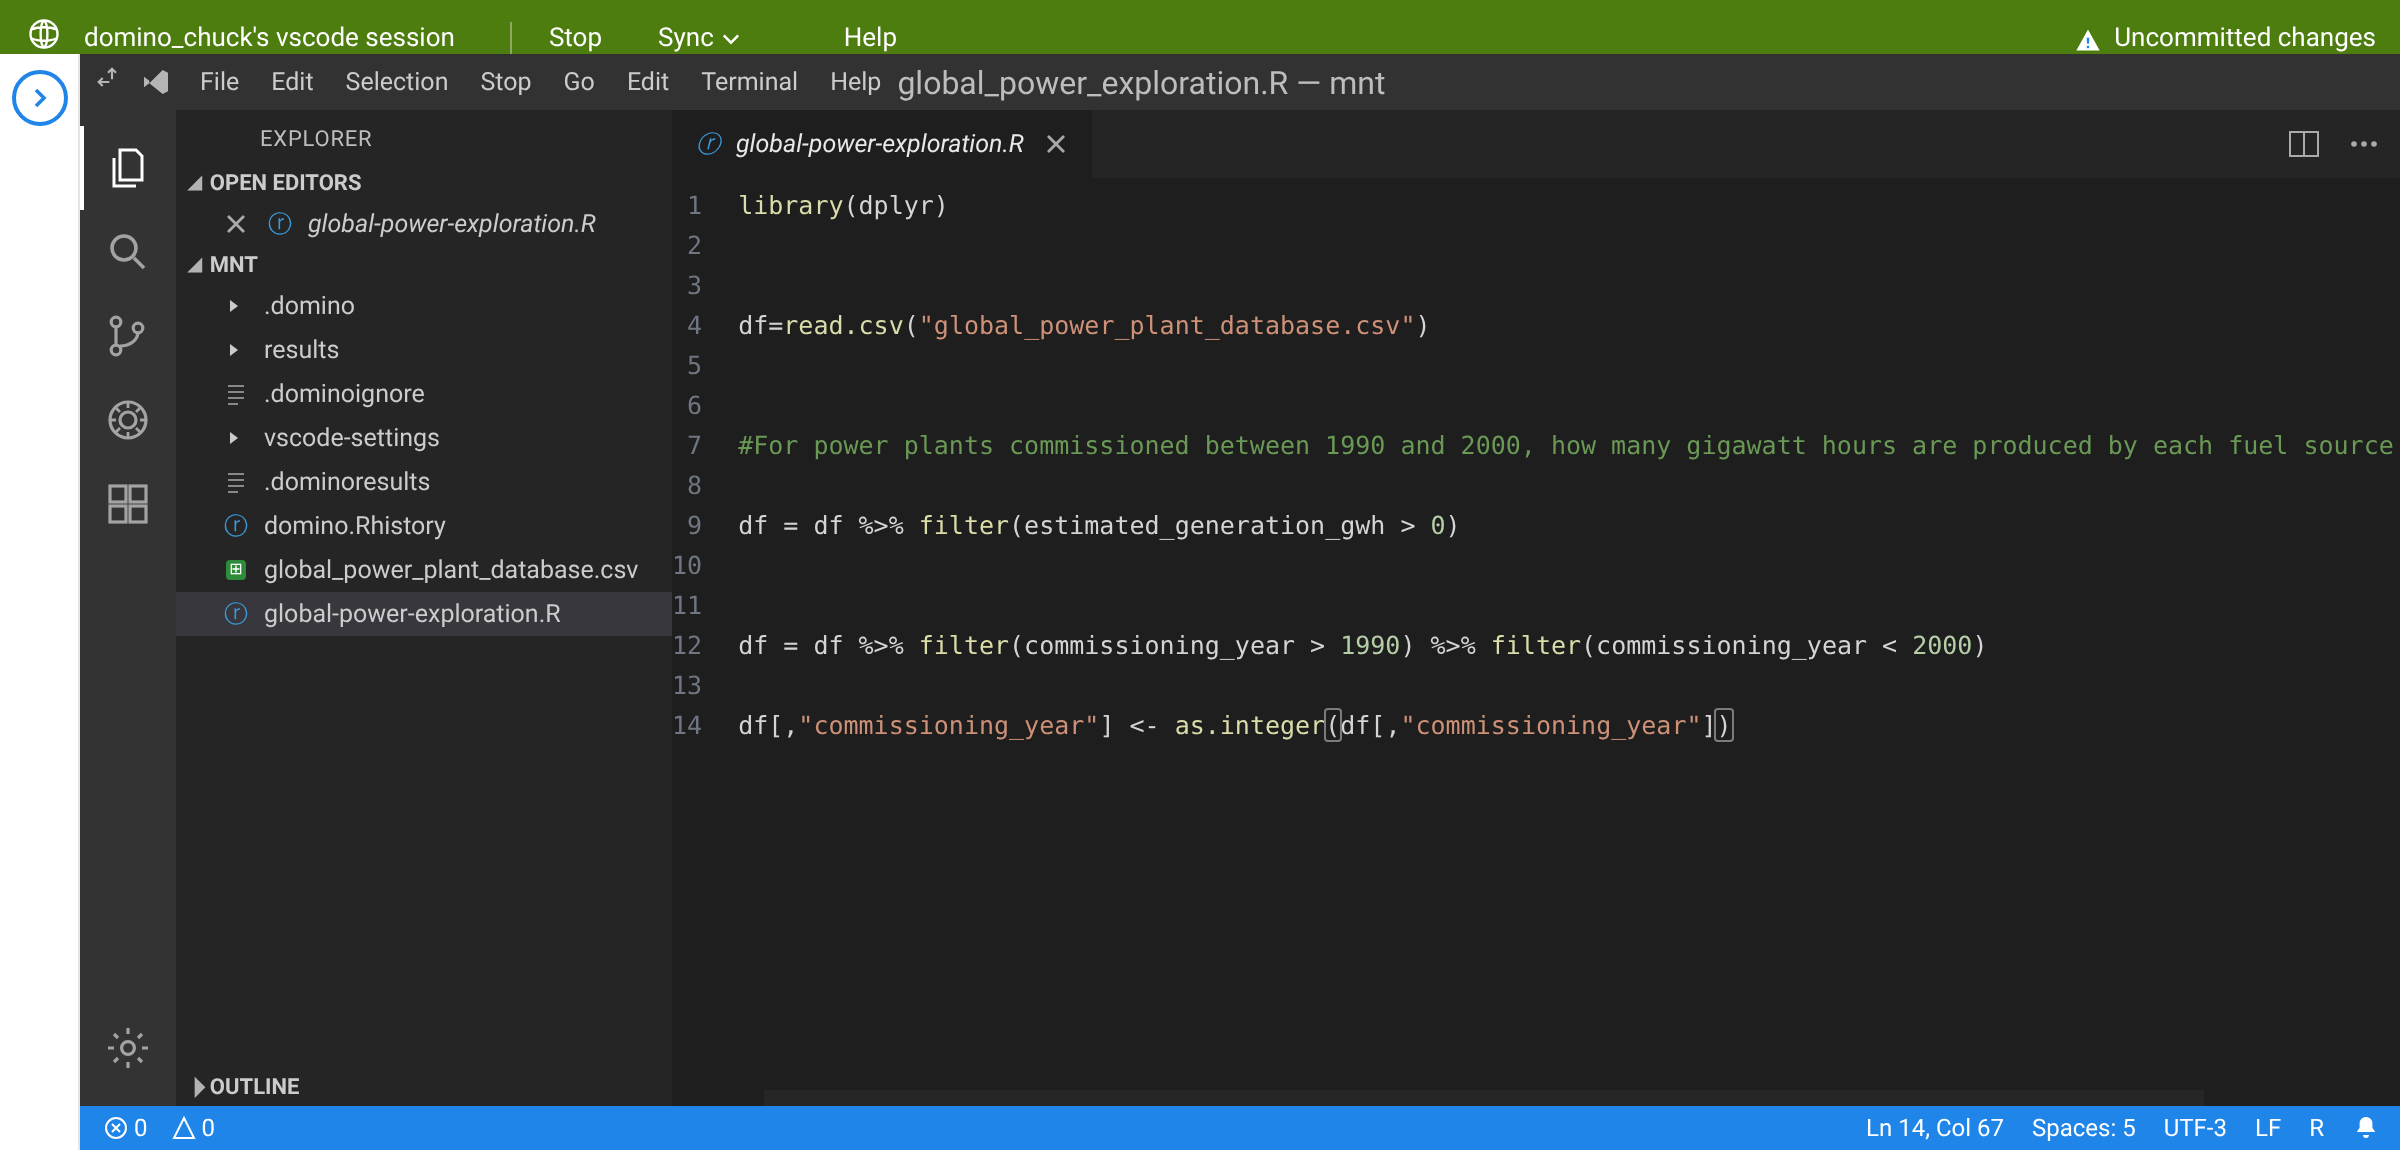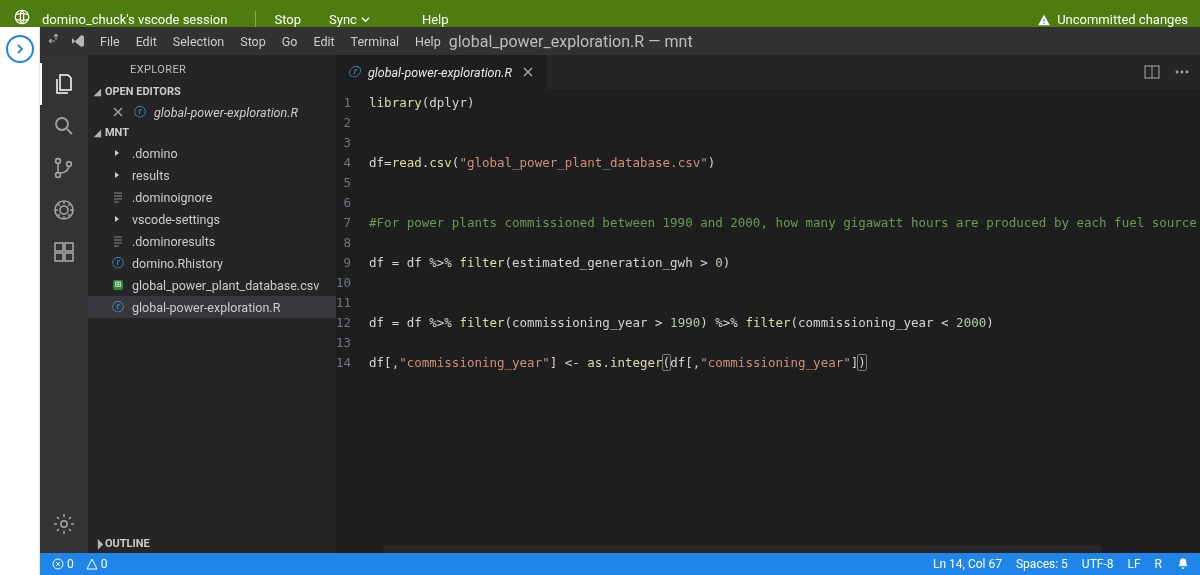--- a/index.html
+++ b/index.html
@@ -429,21 +429,21 @@
           <svg width="12" height="12" viewBox="0 0 12 12">
               <path d="M6 1l5 10H1L6 1z" stroke="#fff" fill="none"></path>
             </svg>
           <span>0</span>
         </span>
       </div>
       <div class="status-spacer"></div>
       <div class="status-right">
         <span class="seg">Ln 14, Col 67</span>
         <span class="seg">Spaces: 5</span>
-        <span class="seg">UTF-8</span>
+        <span class="seg">UTF-3</span>
         <span class="seg">LF</span>
         <span class="seg">R</span>
         <span class="seg">
           <svg width="14" height="14" viewBox="0 0 24 24">
               <path d="M12 3a5 5 0 0 0-5 5v4l-2 3h14l-2-3V8a5 5 0 0 0-5-5zM10 18a2 2 0 0 0 4 0" stroke="#fff" fill="#fff"></path>
             </svg>
         </span>
       </div>
     </div>
   </div>

